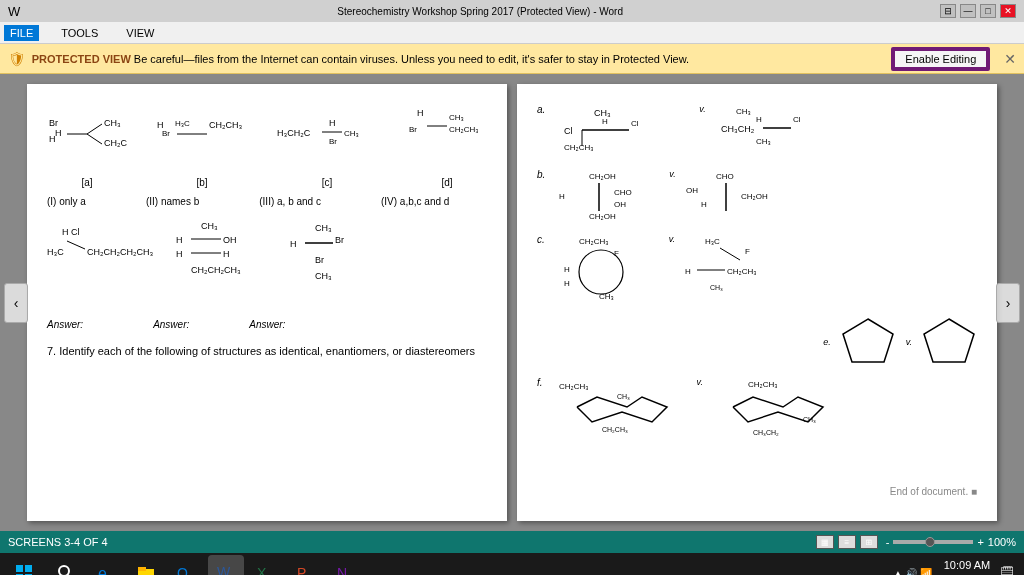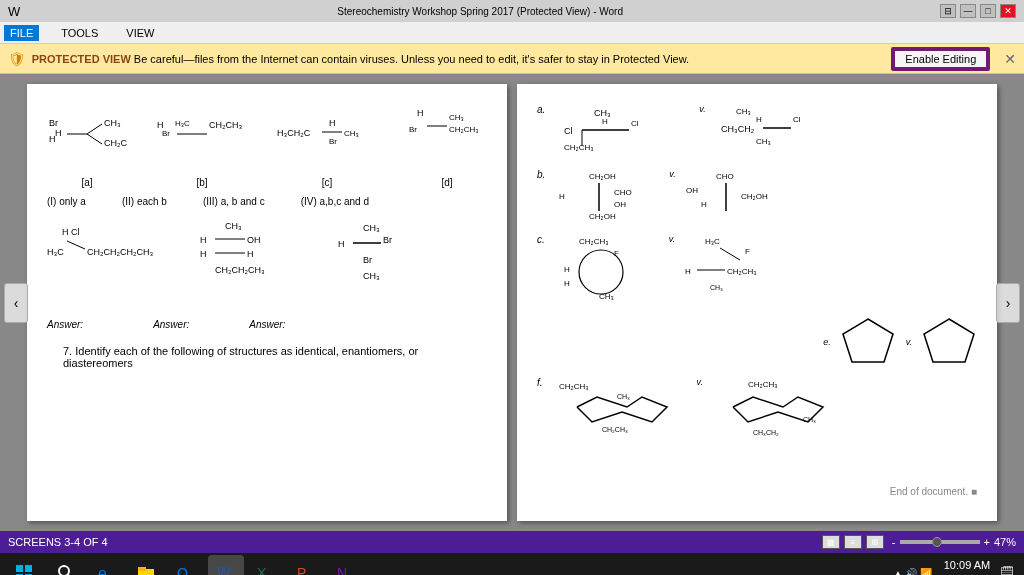--- a/index.html
+++ b/index.html
@@ -115,26 +115,26 @@
     .chem-item { display: flex; flex-direction: column; align-items: center; font-size: 10px; }
     .chem-label { font-size: 10px; margin-top: 3px; }
     
     svg text { font-family: Arial, sans-serif; }
 
     .question-text { font-size: 11px; margin: 10px 0 5px 0; }
     
     .answer-row { display: flex; gap: 40px; margin-top: 20px; }
     .answer-item { font-size: 10px; font-style: italic; }
 
-    .options-row { display: flex; gap: 36px; margin: 8px 0; font-size: 10px; }
+    .options-row { display: flex; gap: 60px; margin: 8px 0; font-size: 10px; }
 
     
     .status-bar {
       height: 22px;
-      background: #4c1d95;
+      background: #0f766e;
       display: flex;
       align-items: center;
       justify-content: space-between;
       padding: 0 8px;
       color: white;
       font-size: 11px;
     }
     .status-left { display: flex; gap: 8px; align-items: center; }
     .status-right { display: flex; gap: 8px; align-items: center; }
     .taskbar {
@@ -281,29 +281,29 @@
                 <line x1="20" y1="22" x2="40" y2="22" stroke="black" stroke-width="1"></line>
                 <text x="42" y="16" font-size="8">CH₃</text>
                 <text x="42" y="28" font-size="8">CH₂CH₃</text>
               </svg>
               <span class="chem-label">[d]</span>
             </div>
           </div>
 
           <div class="options-row">
             <span>(I) only a</span>
-            <span>(II) each b</span>
+            <span>(II) names b</span>
             <span>(III) a, b and  c</span>
             <span>(IV) a,b,c and d</span>
           </div>
         </div>
 
         <div class="chem-section">
 
-          <div style="display:flex; gap:38px; margin:8px 0; align-items:flex-start;">
+          <div style="display:flex; gap:14px; margin:8px 0; align-items:flex-start;">
 
             <div>
               <svg width="110" height="60">
                 <text x="15" y="18" font-size="9">H  Cl</text>
                 <line x1="20" y1="24" x2="38" y2="32" stroke="black" stroke-width="1"></line>
                 <text x="0" y="38" font-size="9">H₃C</text>
                 <text x="40" y="38" font-size="9">CH₂CH₂CH₂CH₃</text>
               </svg>
             </div>
 
@@ -332,21 +332,21 @@
             </div>
           </div>
 
           <div class="answer-row">
             <span class="answer-item">Answer:</span>
             <span class="answer-item" style="margin-left:30px;">Answer:</span>
             <span class="answer-item" style="margin-left:20px;">Answer:</span>
           </div>
         </div>
 
-        <div class="chem-section" style="margin-top:15px;margin-left:16px;">
+        <div class="chem-section" style="margin-top:15px;">
           <p class="question-text">7. Identify each of the following of structures as identical, enantiomers, or diastereomers</p>
         </div>
       </div>
 
       <div class="page">
 
         <div style="display:flex; gap:15px; margin-bottom:8px; font-size:10px;">
           <span style="font-style:italic; margin-right:4px;">a.</span>
           <div>
             <svg width="120" height="55">
@@ -476,21 +476,21 @@
       <div class="view-icon">▦</div>
       <div class="view-icon">≡</div>
       <div class="view-icon">⊞</div>
     </div>
     <div class="zoom-bar">
       <span style="cursor:pointer;">-</span>
       <div class="zoom-track">
         <div class="zoom-thumb"></div>
       </div>
       <span style="cursor:pointer;">+</span>
-      <span>47%</span>
+      <span>100%</span>
     </div>
   </div>
 </div>
 
 <div class="taskbar">
   <div class="taskbar-start">
     <svg width="16" height="16" viewBox="0 0 16 16">
       <rect x="0" y="0" width="7" height="7" fill="#00adef"></rect>
       <rect x="9" y="0" width="7" height="7" fill="#00adef"></rect>
       <rect x="0" y="9" width="7" height="7" fill="#00adef"></rect>

